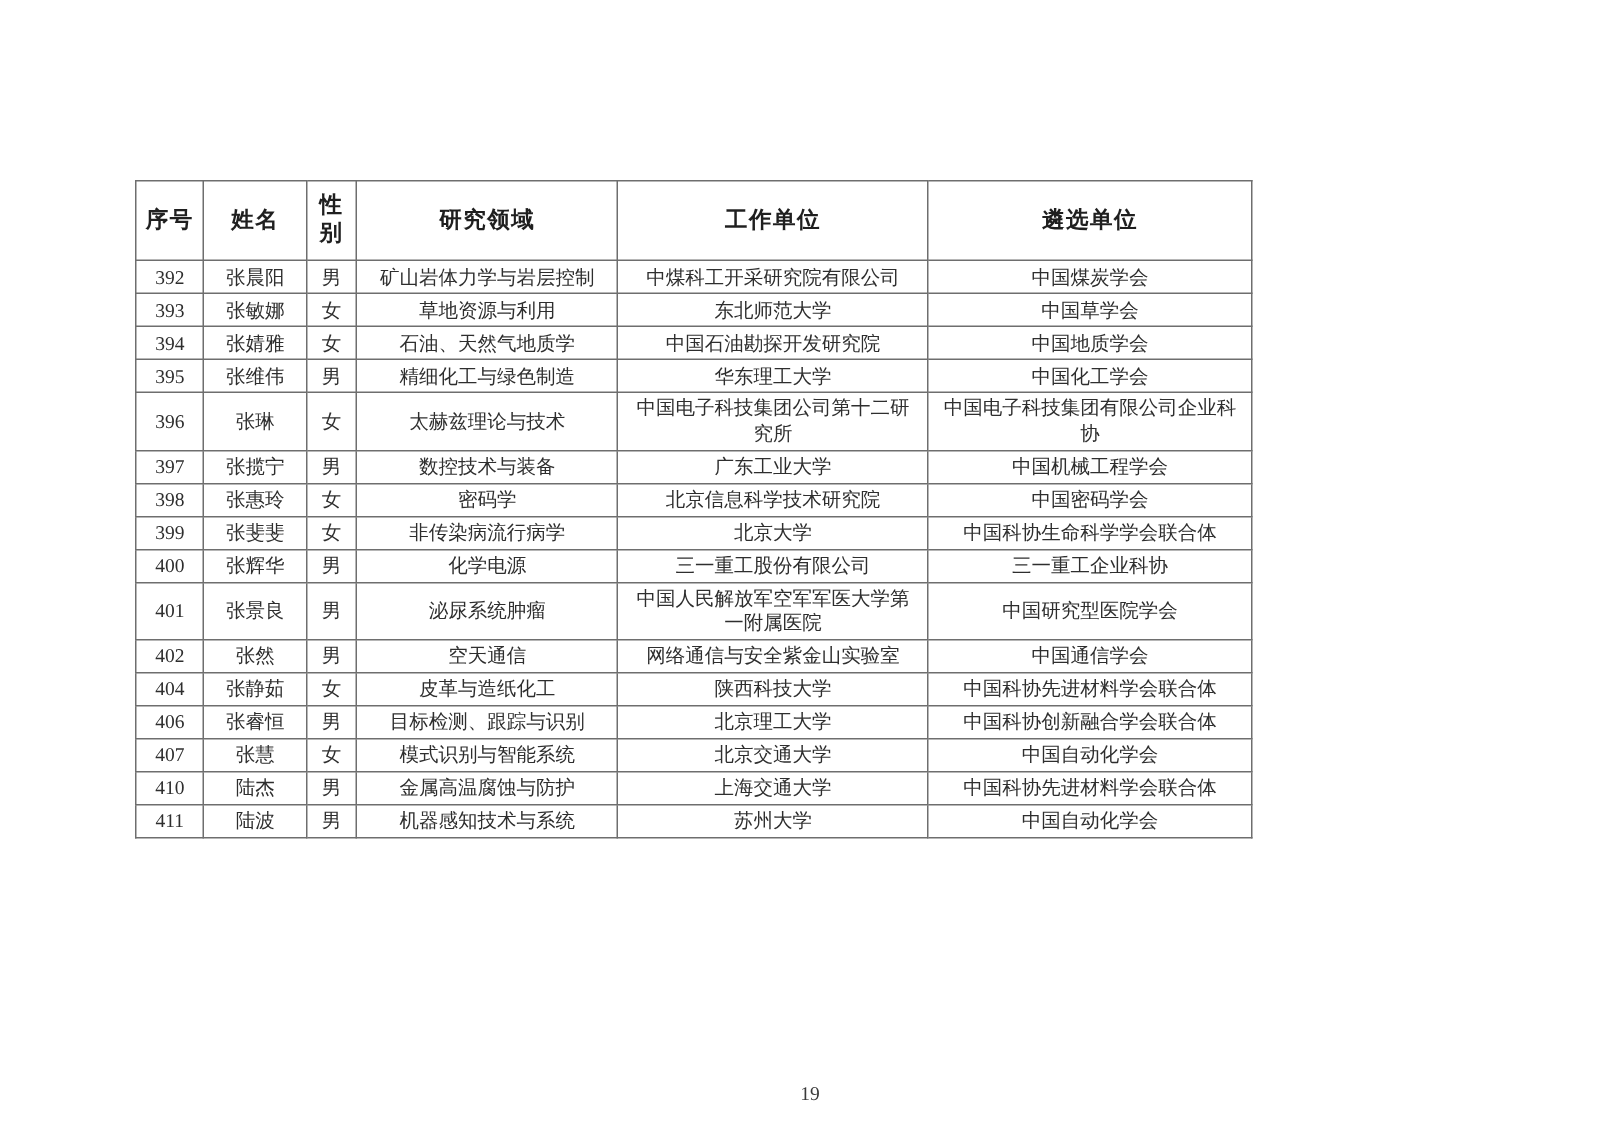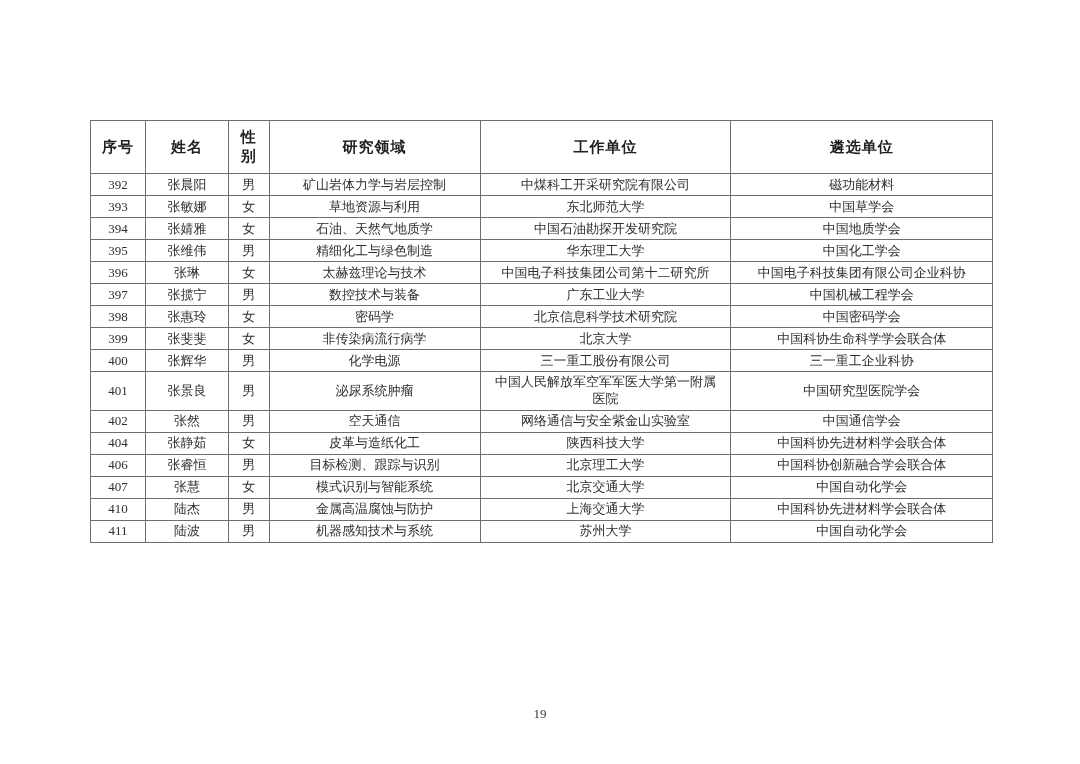--- a/index.html
+++ b/index.html
@@ -17,21 +17,21 @@
   }
   .page {
     position: absolute;
     inset: 0;
     background: #ffffff;
   }
   table.roster {
     position: absolute;
     left: 90px;
     top: 120px;
-    width: 903px;
+    width: 745px;
     border-collapse: collapse;
     table-layout: fixed;
     font-size: 13px;
   }
   table.roster th,
   table.roster td {
     border: 1px solid #6e6e6e;
     text-align: center;
     vertical-align: middle;
     padding: 2px 8px;
@@ -51,21 +51,21 @@
   col.c-no    { width: 6.1%; }
   col.c-name  { width: 9.2%; }
   col.c-sex   { width: 4.5%; }
   col.c-field { width: 23.4%; }
   col.c-work  { width: 27.8%; }
   col.c-org   { width: 29.0%; }
   .page-number {
     position: absolute;
     left: 0;
     right: 0;
-    top: 706px;
+    top: 721px;
     text-align: center;
     font-size: 13px;
     color: #3a3a3a;
     font-family: "Liberation Serif", "DejaVu Serif", serif;
   }
 </style>
 </head>
 <body>
 
 <div class="page">
@@ -89,21 +89,21 @@
           <th>遴选单位</th>
         </tr>
     </thead>
     <tbody>
         <tr>
           <td>392</td>
           <td>张晨阳</td>
           <td>男</td>
           <td>矿山岩体力学与岩层控制</td>
           <td>中煤科工开采研究院有限公司</td>
-          <td>磁功能材料</td>
+          <td>中国煤炭学会</td>
         </tr>
         <tr>
           <td>393</td>
           <td>张敏娜</td>
           <td>女</td>
           <td>草地资源与利用</td>
           <td>东北师范大学</td>
           <td>中国草学会</td>
         </tr>
         <tr>

